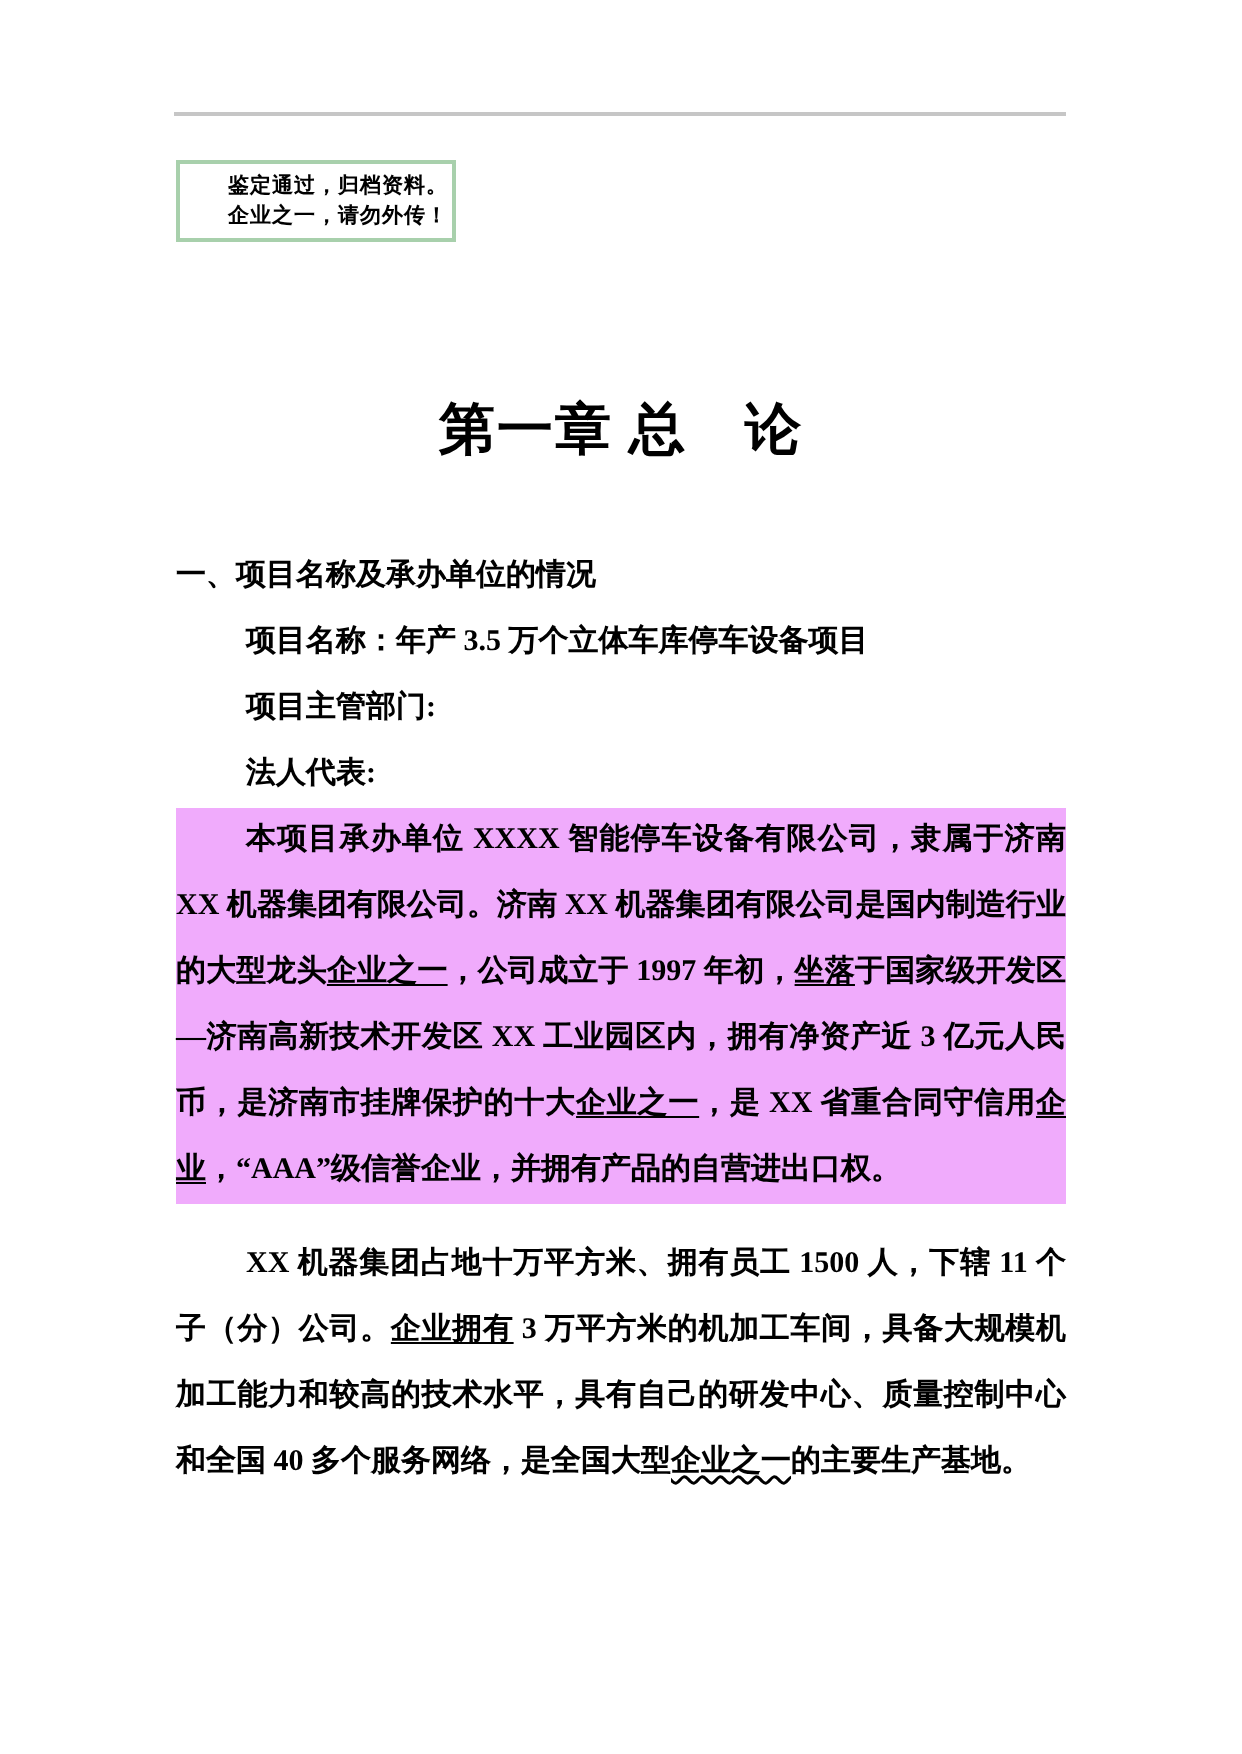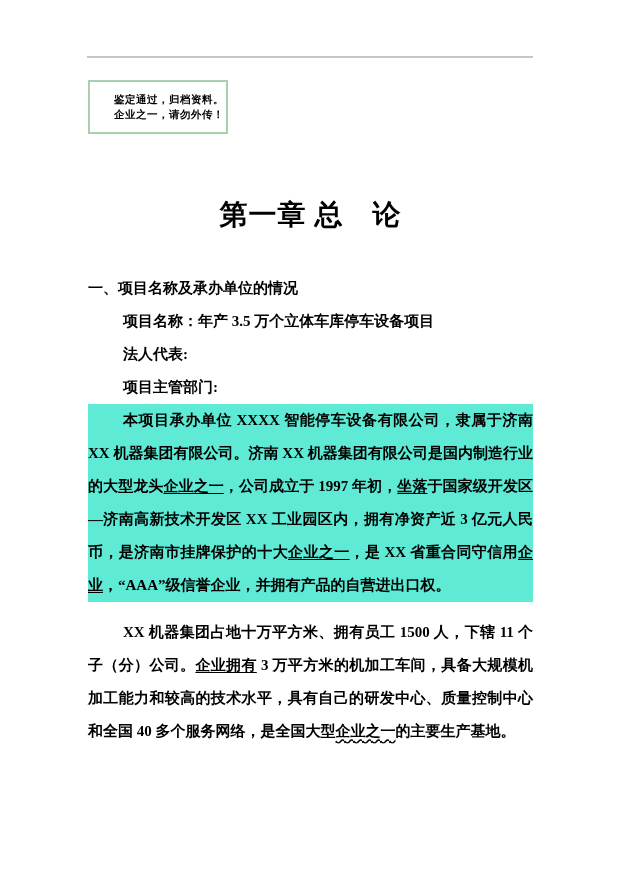--- a/index.html
+++ b/index.html
@@ -18,21 +18,21 @@
     top: 56px;
     width: 446px;
     height: 2px;
     background: #c6c6c6;
   }
   .stamp {
     position: absolute;
     left: 88px;
     top: 80px;
     width: 140px;
-    height: 54px;
+    height: 41px;
     border: 2px solid #a8d0ac;
     box-sizing: border-box;
     display: flex;
     flex-direction: column;
     justify-content: center;
     align-items: center;
     background: #ffffff;
     padding-left: 22px;
   }
   .stamp p {
@@ -60,21 +60,21 @@
     top: 272px;
     width: 445px;
     font-size: 15px;
     line-height: 33px;
     text-align: justify;
     font-weight: bold;
   }
   .content p { margin: 0; }
   .info-line { padding-left: 35px; }
   .para { text-indent: 35px; }
-  .para.shaded { background: #5eead4; }
+  .para.shaded { background: #f0abfc; }
   .para-gap { margin-top: 14px !important; }
   .u { text-decoration: underline; text-underline-offset: 2px; }
   .wavy { text-decoration: underline; text-decoration-style: wavy; text-underline-offset: 2px; }
 </style>
 </head>
 <body>
 
 <div class="page">
 
   <div class="top-rule"></div>
@@ -82,20 +82,20 @@
   <div class="stamp">
     <p>鉴定通过，归档资料。</p>
     <p>企业之一，请勿外传！</p>
   </div>
 
   <h1 class="chapter-title">第一章 总　论</h1>
 
   <div class="content">
     <p class="heading">一、项目名称及承办单位的情况</p>
     <p class="info-line">项目名称：年产 3.5 万个立体车库停车设备项目</p>
+    <p class="info-line">项目主管部门:</p>
     <p class="info-line">法人代表:</p>
-    <p class="info-line">项目主管部门:</p>
 
     <p class="para shaded"><span>本项目承办单位 XXXX 智能停车设备有限公司，隶属于济南 XX 机器集团有限公司。济南 XX 机器集团有限公司是国内制造行业的大型龙头</span><span class="u">企业之一</span><span>，公司成立于 1997 年初，</span><span class="u">坐落</span><span>于国家级开发区—济南高新技术开发区 XX 工业园区内，拥有净资产近 3 亿元人民币，是济南市挂牌保护的十大</span><span class="u">企业之一</span><span>，是 XX 省重合同守信用</span><span class="u">企业</span><span>，“AAA”级信誉企业，并拥有产品的自营进出口权。</span></p>
     <p class="para para-gap"><span>XX 机器集团占地十万平方米、拥有员工 1500 人，下辖 11 个子（分）公司。</span><span class="u">企业拥有</span><span> 3 万平方米的机加工车间，具备大规模机加工能力和较高的技术水平，具有自己的研发中心、质量控制中心和全国 40 多个服务网络，是全国大型</span><span class="wavy">企业之一</span><span>的主要生产基地。</span></p>
   </div>
 
 </div>
 
 </body></html>

